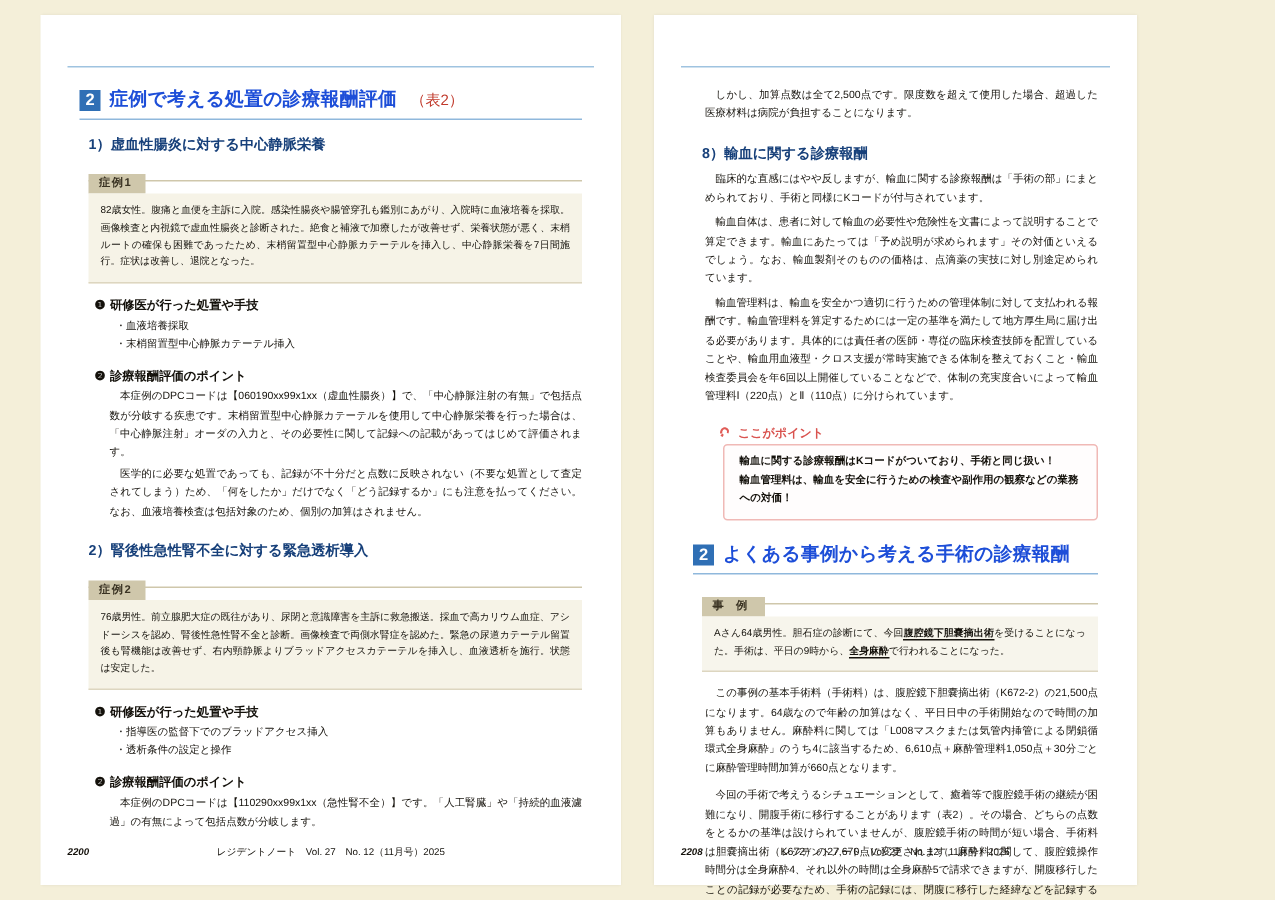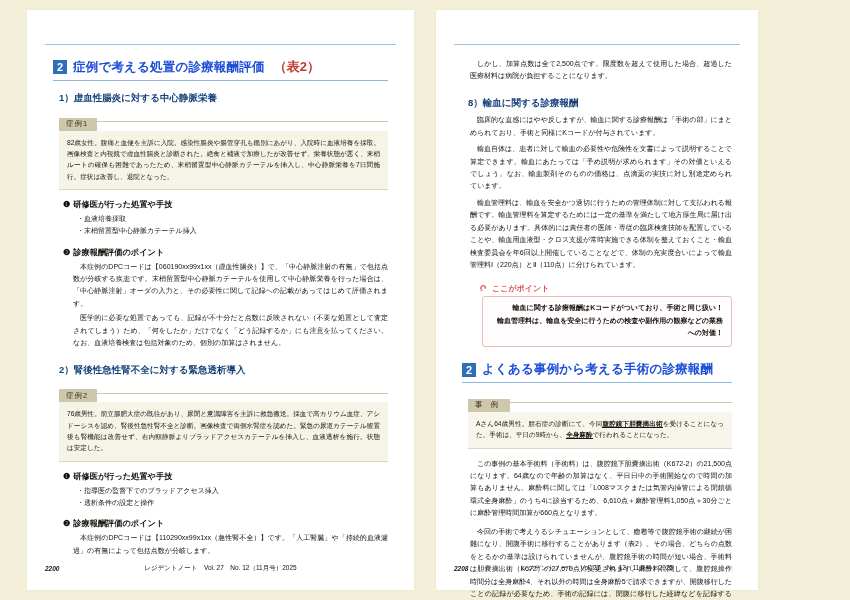--- a/index.html
+++ b/index.html
@@ -30,36 +30,36 @@
   .sec-head { display:flex; align-items:center; gap:6px; margin-top:26px; }
   .sec-num {
     background:#2f6fb5; color:#fff;
     font-size:11px; font-weight:bold;
     width:14px; height:14px; line-height:14px; text-align:center;
     flex:0 0 auto;
   }
   .sec-title {
     font-size:12.5px; font-weight:bold; color:#1d4ed8; letter-spacing:0.2px;
   }
-  .sec-ref { font-size:13px; color:#c0392b; font-weight:bold; margin-left:3px; }
+  .sec-ref { font-size:10px; color:#c0392b; font-weight:normal; margin-left:3px; }
   .sec-rule { border-top:1px solid #8fb8dc; margin:4px 0 10px 0; }
 
   
   .sub-head {
     font-size:9.5px; font-weight:bold; color:#17407a;
     margin:0 0 1px 6px; line-height:1.5;
   }
   .sub-head .ln2 { display:block; margin-left:12px; }
 
   
   .case-wrap { margin:7px 0 0 6px; position:relative; }
   .case-tab {
     display:inline-block;
     background:#cfc7ab; color:#3a3323;
-    font-size:7.5px; font-weight:normal;
+    font-size:7.5px; font-weight:bold;
     padding:1.5px 9px 1.5px 7px;
     position:relative; z-index:2;
     letter-spacing:1px;
   }
   .case-tab.wide { letter-spacing:3px;text-align:right; }
   .case-tabline {
     position:absolute; left:0; right:0; top:9px;
     border-top:1px solid #cfc7ab; z-index:1;
   }
   .case-body {
@@ -88,21 +88,21 @@
   
   .body-para {
     font-size:7px; line-height:1.78; color:#14110b;
     text-align:justify; text-indent:7px; margin:0 0 0 8px;
   }
   .body-para.tight { margin-top:4px; }
   .nb { font-weight:bold; }
   .ul { border-bottom:1px solid #14110b; }
 
   
-  .callout { margin:11px 0 0 16px; position:relative;text-align:right; }
+  .callout { margin:11px 0 0 16px; position:relative; }
   .callout-head { display:flex; align-items:center; gap:3px; margin-bottom:2px; }
   .callout-icon {
     width:11px; height:11px; flex:0 0 auto;
   }
   .callout-title { font-size:8px; font-weight:bold; color:#d9534f; }
   .callout-box {
     border:1px solid #f0b9b6;
     border-radius:3px;
     background:#fffdfd;
     padding:5px 8px 6px 10px;

